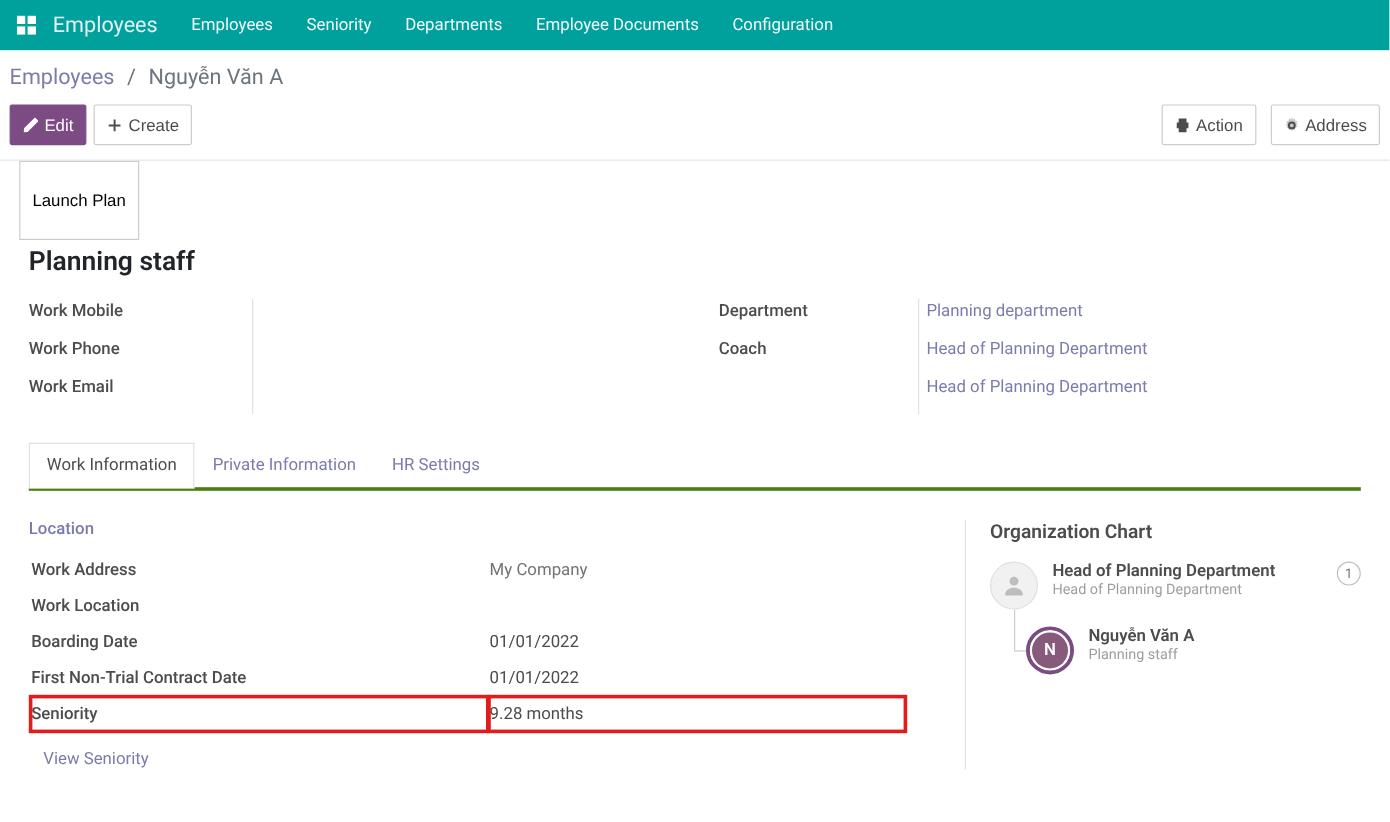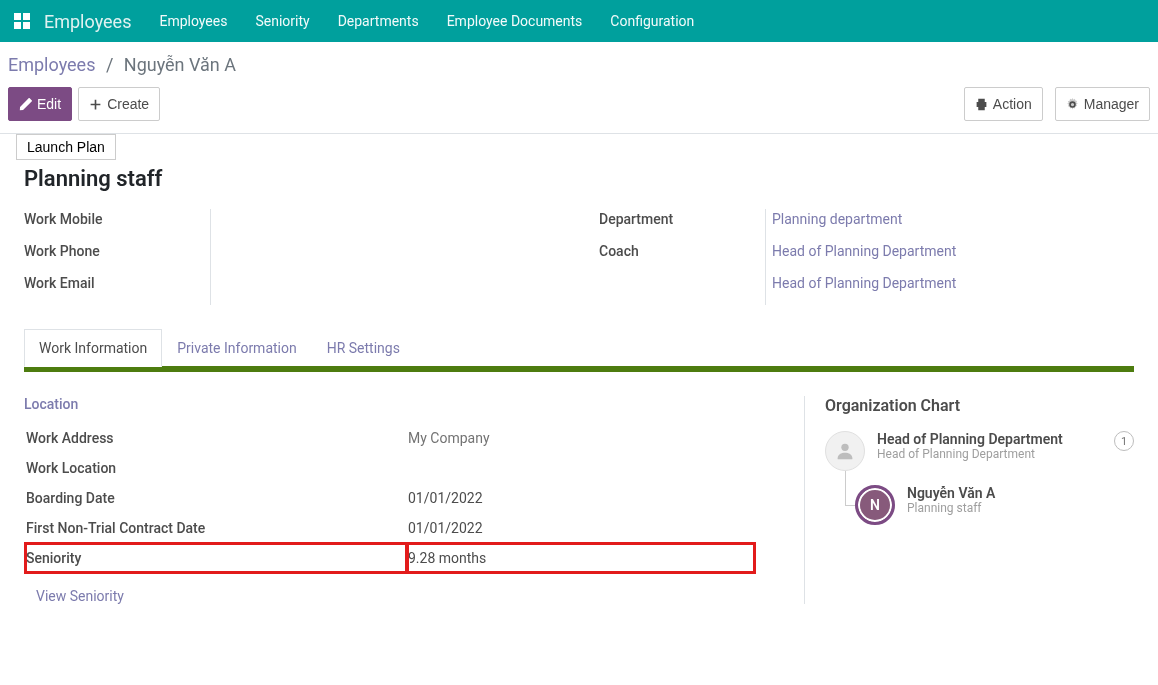--- a/index.html
+++ b/index.html
@@ -20,34 +20,34 @@
   .cp-row { display: flex; justify-content: space-between; align-items: center; }
   .cp-left { display: flex; gap: 6px; }
   .cp-right { display: flex; gap: 12px; }
   .btn { display: inline-flex; align-items: center; gap: 5px; padding: 8px 10px; border: 1px solid #ccc; background: #fff; font-size: 14px; cursor: pointer; color: #4c4c4c; border-radius: 2px; }
   .btn-primary { background: #7c4b84; color: #fff; border-color: #7c4b84; }
   .icon-sm { width: 13px; height: 13px; fill: currentColor; }
   
   
   .form-sheet { background: #fff; padding: 0 24px 24px 24px; }
   .btn-box-top { margin: 0 0 6px -8px; }
-  .btn-box-top .btn-launch { display: inline-block; padding: 4px 10px; border: 1px solid #ccc; background: #fff; font-size: 14px; cursor: pointer; }
+  .btn-box-top .btn-launch { display: inline-block; padding: 24px 10px; border: 1px solid #ccc; background: #fff; font-size: 14px; cursor: pointer; }
   .title { font-size: 22px; font-weight: 600; color: #212529; margin: 4px 0 18px 0; }
   
   .group-row { display: flex; gap: 40px; margin-bottom: 12px; }
   .group { flex: 1; }
   .field-row { display: flex; align-items: flex-start; margin-bottom: 10px; min-height: 22px; }
   .field-label { width: 160px; font-weight: 500; color: #4c4c4c; padding-top: 2px; }
   .field-value { flex: 1; color: #4c4c4c; padding-top: 2px; }
   .field-value.link { color: #7c7bad; }
   
   .vr { width: 1px; background: #dee2e6; margin: 0 6px; }
   
   
-  .tabs { border-bottom: 6px solid #4d7c0f; display: flex; margin-top: 24px; align-items: flex-end; }
+  .tabs { border-bottom: 3px solid #4d7c0f; display: flex; margin-top: 24px; align-items: flex-end; }
   .tab { padding: 10px 14px; cursor: pointer; color: #7c7bad; border: 1px solid transparent; margin-bottom: -1px; }
   .tab.active { color: #4c4c4c; border-color: #dee2e6 #dee2e6 #fff #dee2e6; background: #fff; }
   
   .tab-content { display: flex; gap: 48px; padding-top: 24px; }
   .tab-left { flex: 1; }
   .tab-right { width: 330px; border-left: 1px solid #dee2e6; padding-left: 20px; }
   
   .section-title { color: #7c7bad; font-weight: 500; margin-bottom: 10px; font-size: 14px; }
   .loc-table { width: 100%; }
   .loc-table td { padding: 6px 0 6px 0; vertical-align: top; }
@@ -119,21 +119,21 @@
         <svg class="icon-sm" viewBox="0 0 16 16">
             <path d="M4 1h8v4H4zM2 5h12v6h-2v4H4v-4H2zM5 12h6v2H5z"></path>
           </svg>
         <span>Action</span>
       </button>
       <button class="btn">
         <svg class="icon-sm" viewBox="0 0 16 16">
             <path d="M8 4a4 4 0 1 0 0 8 4 4 0 0 0 0-8zm0 6a2 2 0 1 1 0-4 2 2 0 0 1 0 4z"></path>
             <path d="M8 0l1 2 2-1 .5 2.2 2.2.5-1 2 2 1-2 1 1 2-2.2.5L11 13l-2-1-1 2-1-2-2 1-.5-2.2L2.3 10l1-2-2-1 2-1-1-2 2.2-.5L5 .8l2 1z" opacity=".3"></path>
           </svg>
-        <span>Manager</span>
+        <span>Address</span>
       </button>
     </div>
   </div>
 </div>
 
 <div class="form-sheet">
   <div class="btn-box-top">
     <button class="btn-launch">Launch Plan</button>
   </div>
   <div class="title">Planning staff</div>

